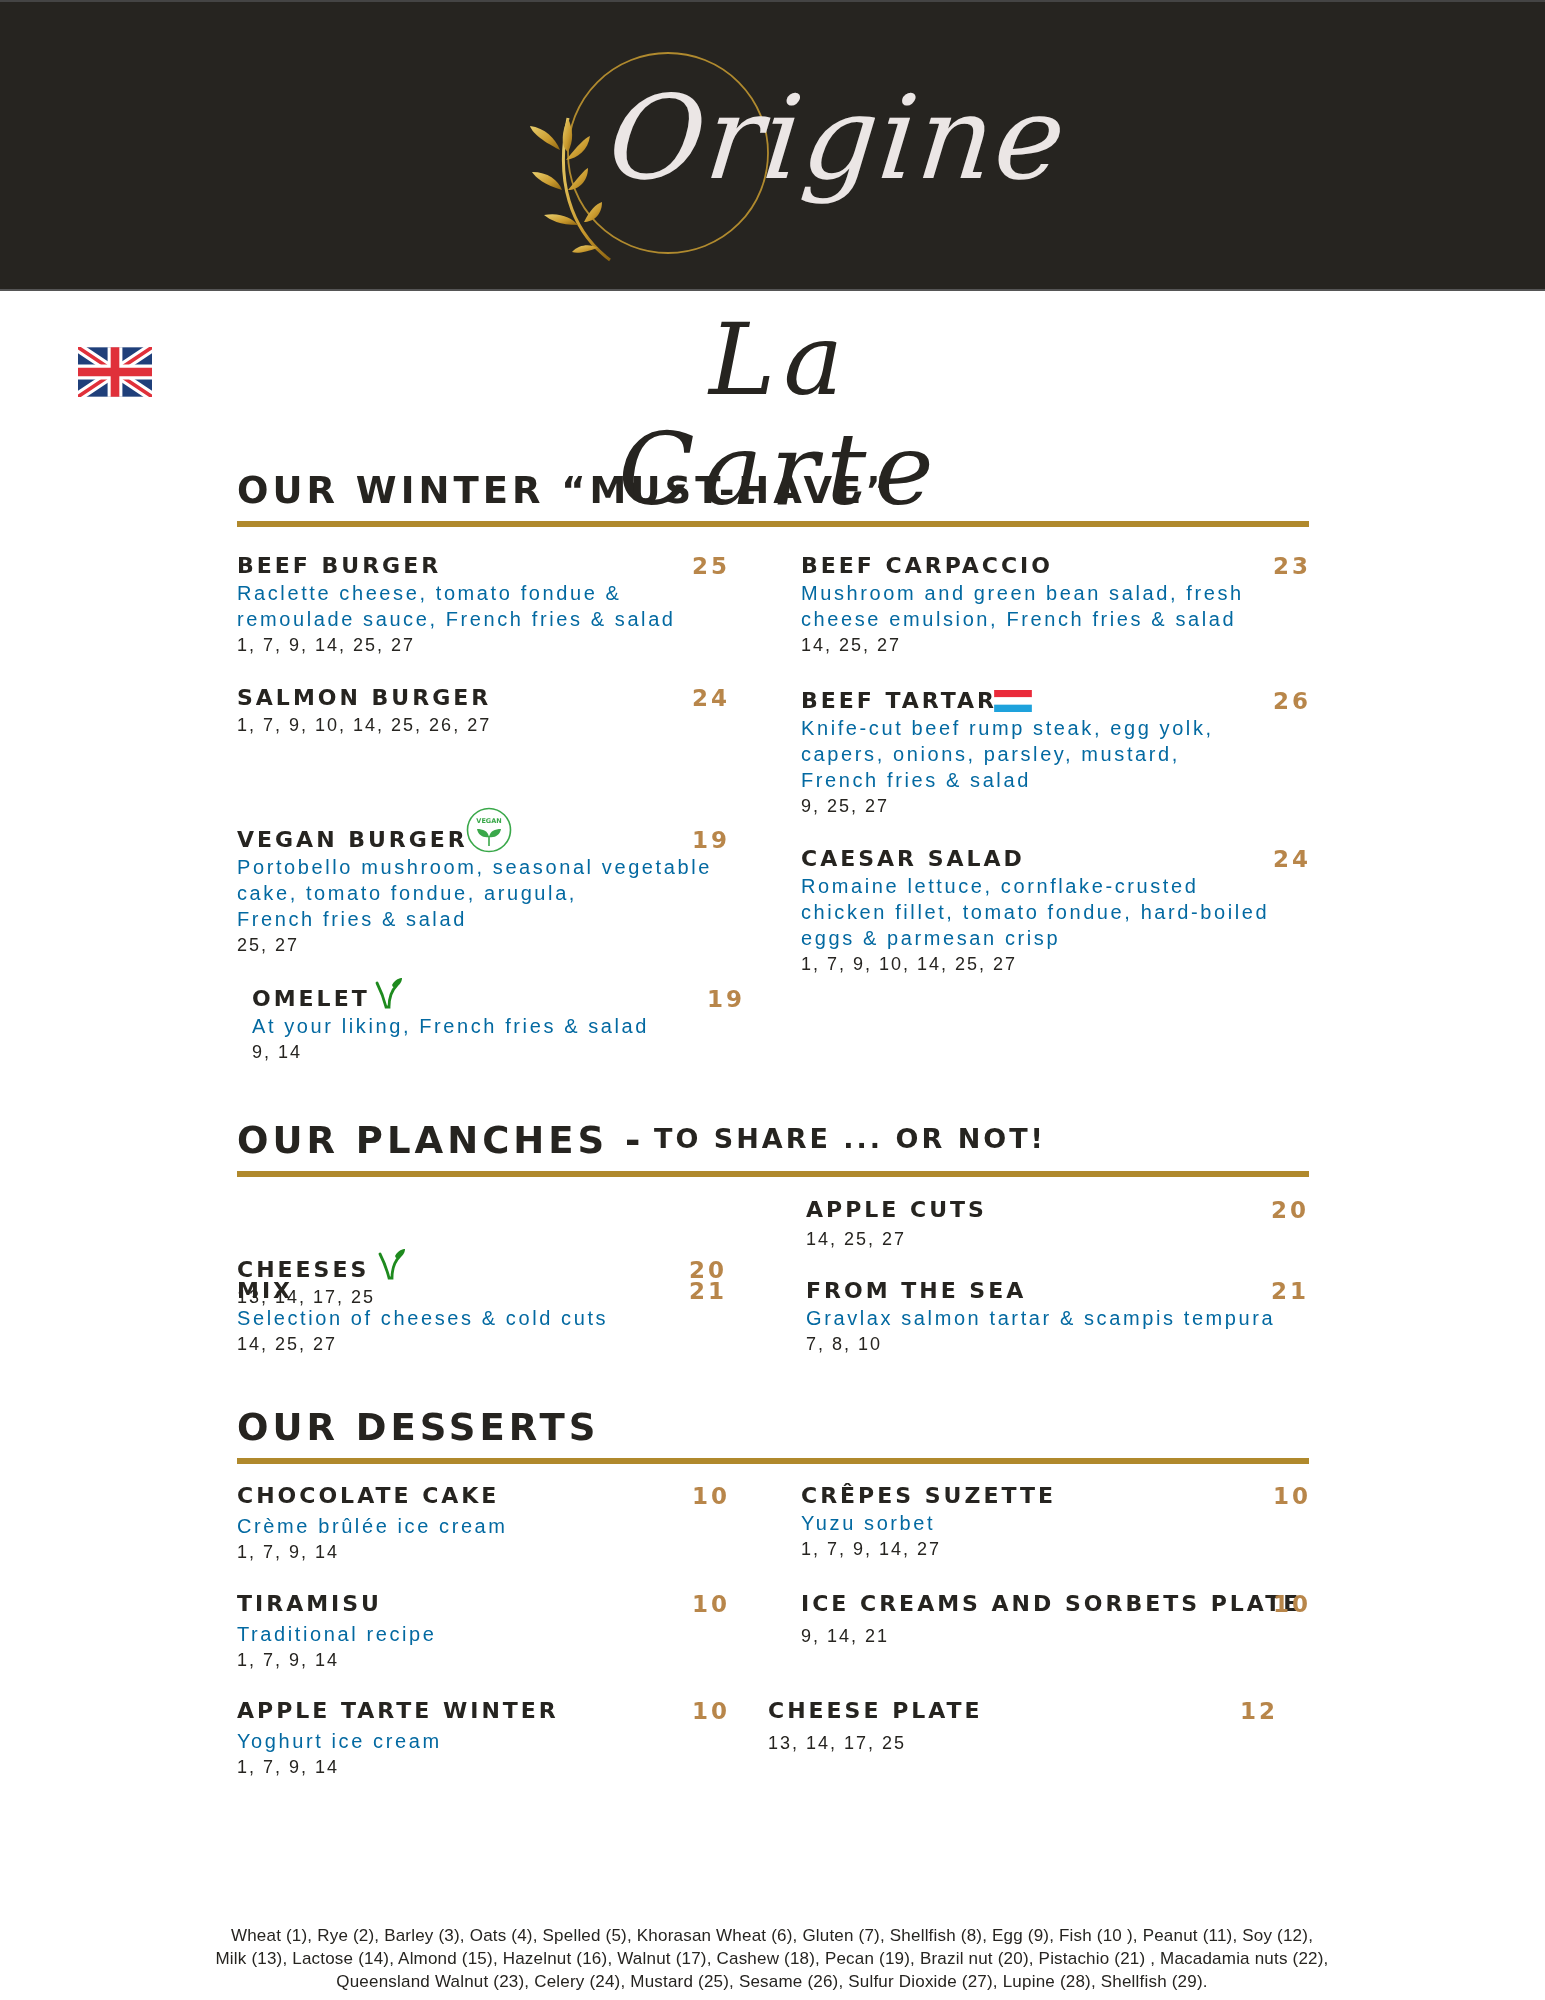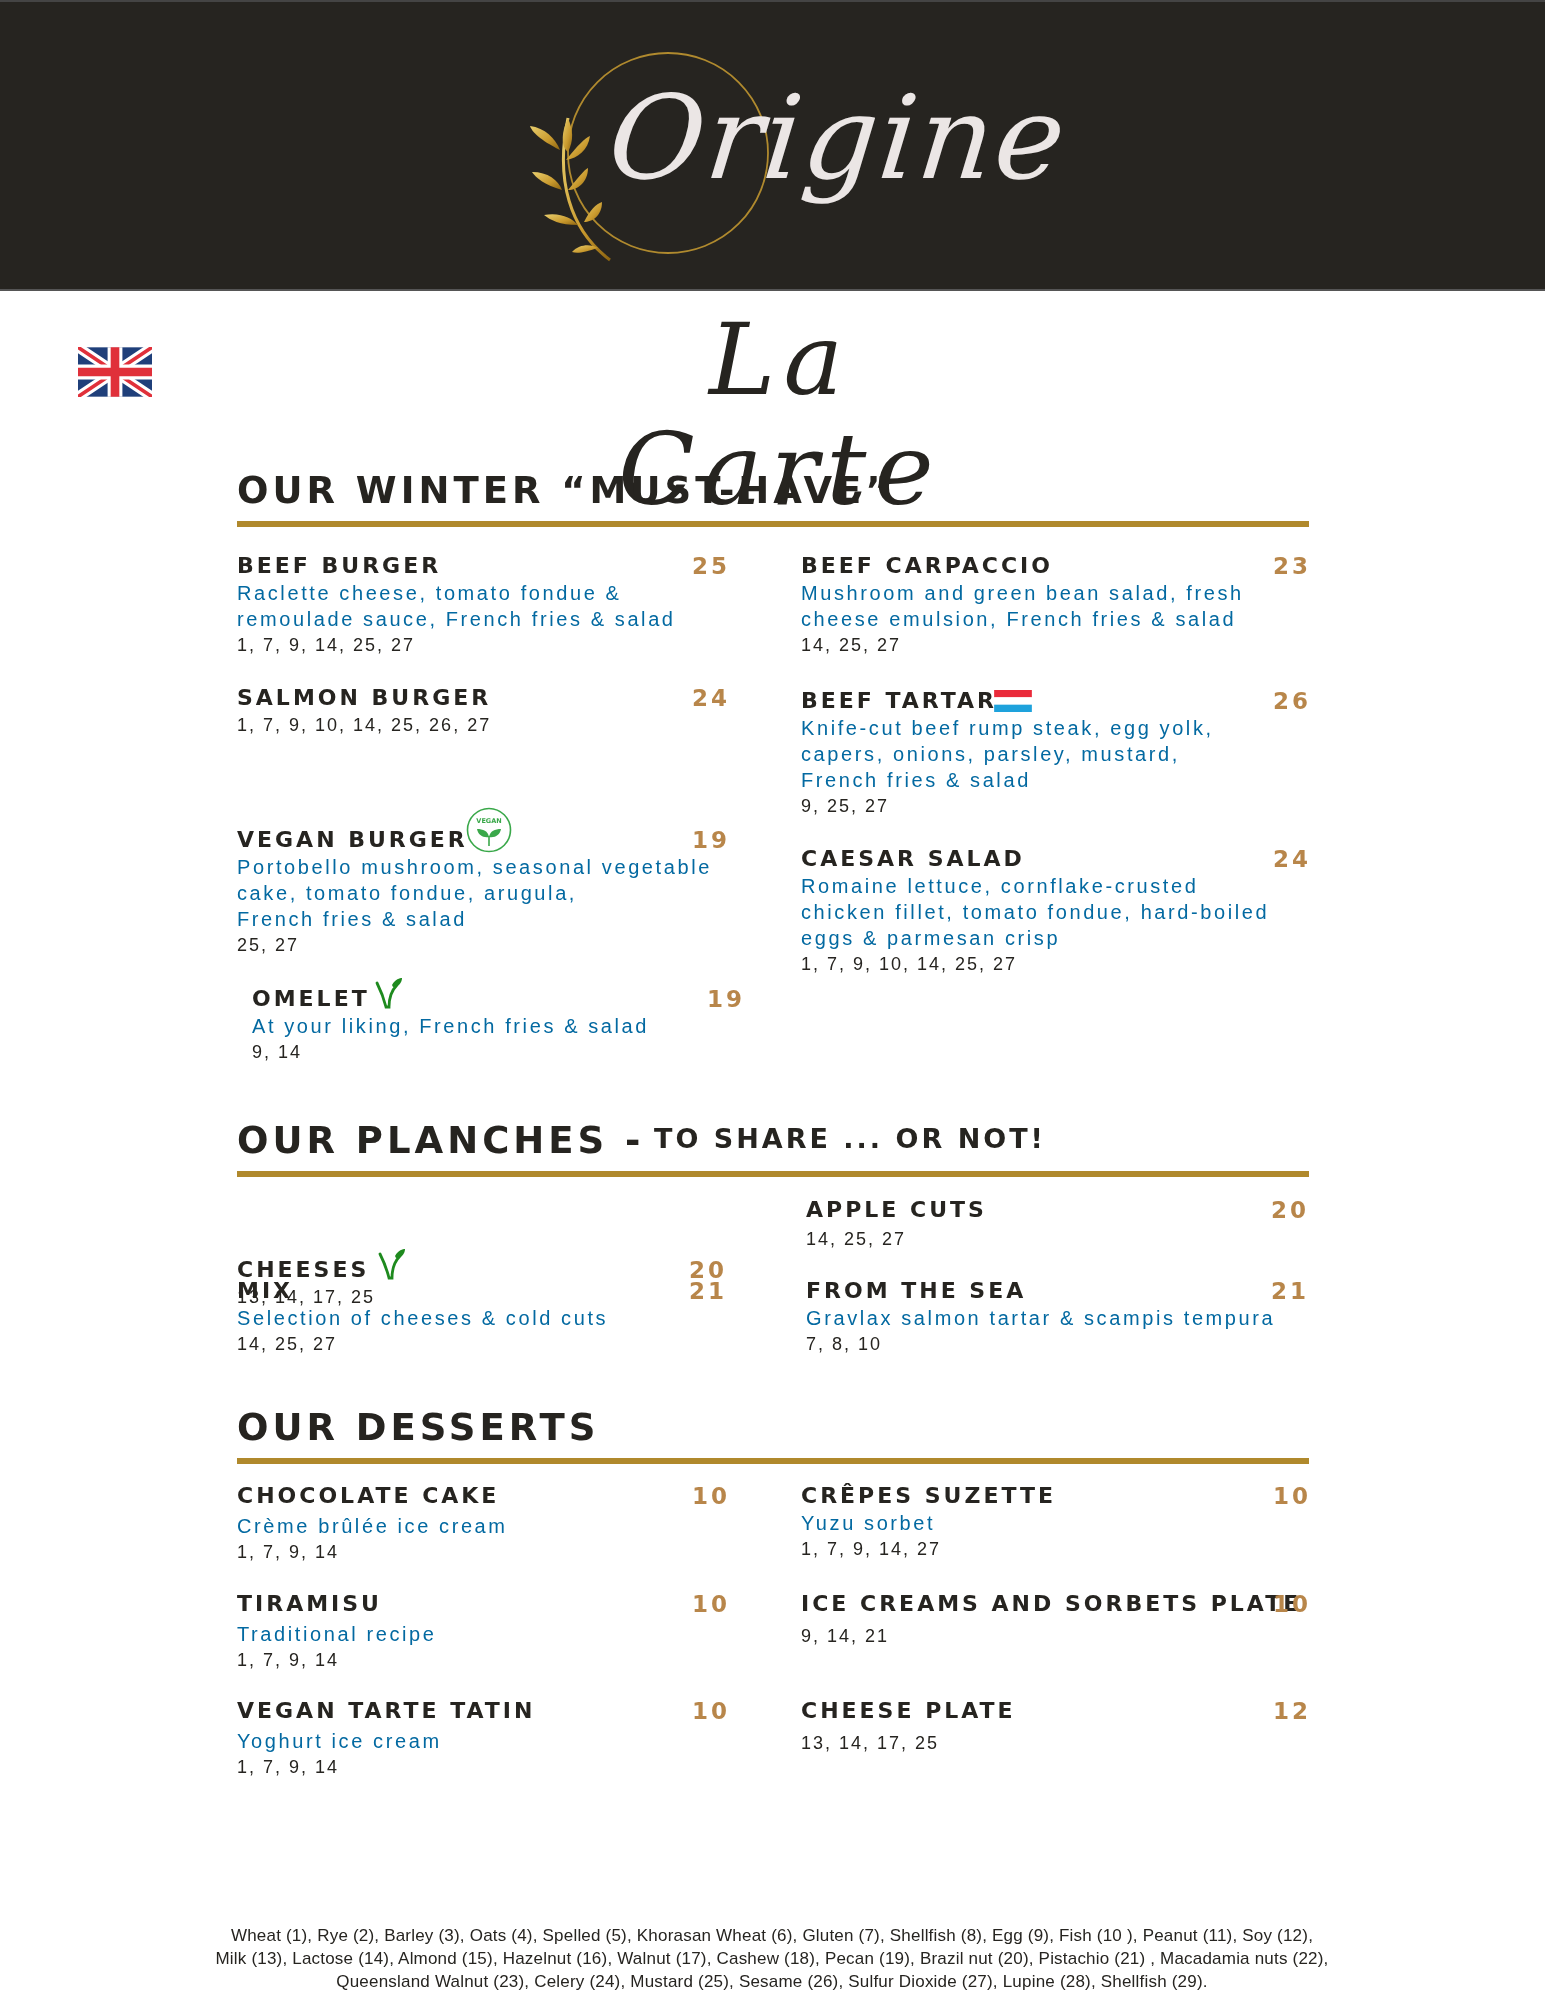--- a/index.html
+++ b/index.html
@@ -218,21 +218,21 @@
   <div class="item-head">
     <span class="item-name">TIRAMISU</span>
     <span class="item-price" style="right:17px;">10</span>
   </div>
   <div class="item-desc" style="margin-top:3px;">Traditional recipe</div>
   <div class="item-allergens">1, 7, 9, 14</div>
 </div>
 
 <div class="item" style="left:237px; top:1697px;">
   <div class="item-head">
-    <span class="item-name">VEGAN TARTE TATIN</span>
+    <span class="item-name">APPLE TARTE WINTER</span>
     <span class="item-price" style="right:17px;">10</span>
   </div>
   <div class="item-desc" style="margin-top:3px;">Yoghurt ice cream</div>
   <div class="item-allergens">1, 7, 9, 14</div>
 </div>
 
 <div class="item" style="left:801px; top:1482px;">
   <div class="item-head">
     <span class="item-name">CRÊPES SUZETTE</span>
     <span class="item-price">10</span>
@@ -242,21 +242,21 @@
 </div>
 
 <div class="item" style="left:801px; top:1590px;">
   <div class="item-head">
     <span class="item-name">ICE CREAMS AND SORBETS PLATE</span>
     <span class="item-price">10</span>
   </div>
   <div class="item-allergens" style="margin-top:5px;">9, 14, 21</div>
 </div>
 
-<div class="item" style="left:801px; top:1697px;">
+<div class="item" style="left:768px; top:1697px;">
   <div class="item-head">
     <span class="item-name">CHEESE PLATE</span>
     <span class="item-price">12</span>
   </div>
   <div class="item-allergens" style="margin-top:5px;">13, 14, 17, 25</div>
 </div>
 
 <div class="footer">
   <div>Wheat (1), Rye (2), Barley (3), Oats (4), Spelled (5), Khorasan Wheat (6), Gluten (7), Shellfish (8), Egg (9), Fish (10 ), Peanut (11), Soy (12),</div>
   <div>Milk (13), Lactose (14), Almond (15), Hazelnut (16), Walnut (17), Cashew (18), Pecan (19), Brazil nut (20), Pistachio (21) , Macadamia nuts (22),</div>

